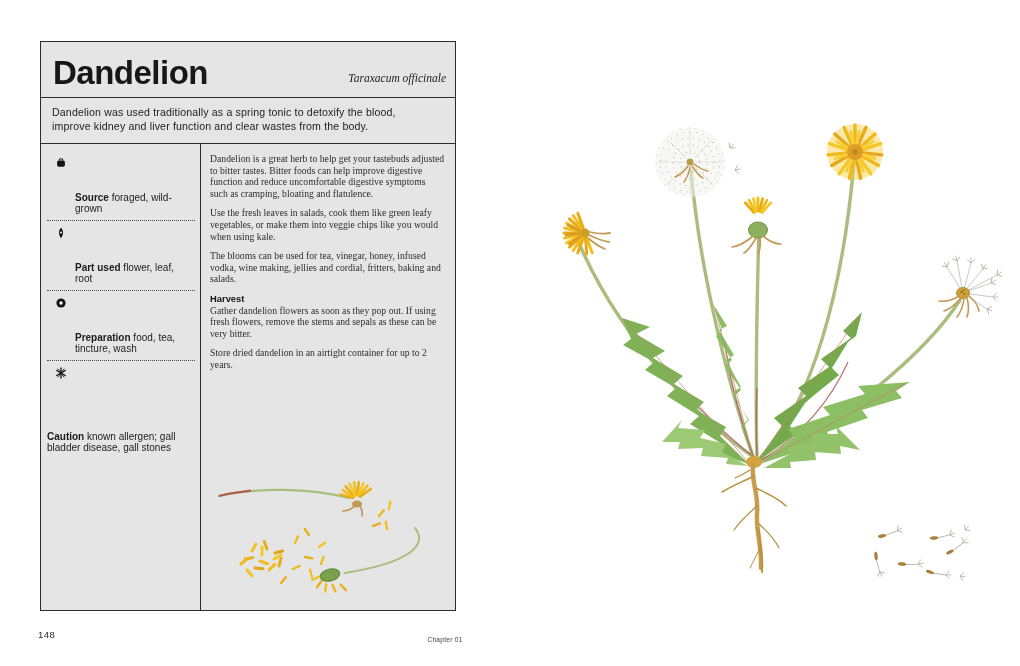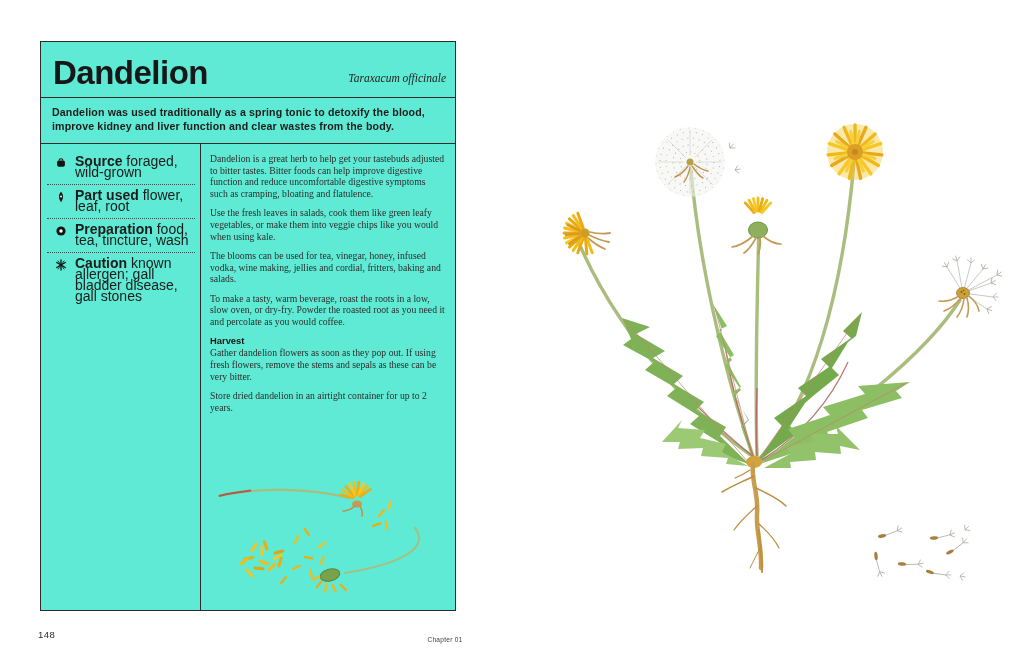--- a/index.html
+++ b/index.html
@@ -1,35 +1,35 @@
 <!DOCTYPE html>
 <html><head>
 <meta charset="utf-8">
 <style>
   html,body{margin:0;padding:0;background:#ffffff;}
   #page{position:relative;width:1020px;height:666px;background:#fff;overflow:hidden;
         font-family:"Liberation Sans",sans-serif;color:#1e1e1e;}
 
   
   #infobox{position:absolute;left:40px;top:41px;width:416px;height:570px;
-           border:1.6px solid #2b2b2b;box-sizing:border-box;background:#5eead4;}
+           border:1.6px solid #2b2b2b;box-sizing:border-box;background:#e5e5e5;}
   #ib-header{position:relative;height:56px;border-bottom:1.4px solid #2b2b2b;box-sizing:border-box;}
   #ib-title{position:absolute;left:12px;bottom:5px;font-size:33px;font-weight:bold;
             letter-spacing:-0.5px;color:#171717;}
   #ib-species{position:absolute;right:9px;bottom:13px;font-family:"Liberation Serif",serif;
               font-style:italic;font-size:11.5px;color:#222;text-align:center;}
   #ib-intro{height:46px;border-bottom:1.4px solid #2b2b2b;box-sizing:border-box;
-            padding:8px 26px 0 11px;font-size:10.6px;line-height:13.5px;letter-spacing:0.15px;color:#1c1c1c;font-weight:bold;}
+            padding:8px 26px 0 11px;font-size:10.6px;line-height:13.5px;letter-spacing:0.15px;color:#1c1c1c;}
   #ib-content{display:flex;height:466px;box-sizing:border-box;}
   #ib-sidebar{width:160px;border-right:1.4px solid #2b2b2b;box-sizing:border-box;
               padding:7px 5px 0 6px;}
   .sb-row{display:flex;padding:5px 0 6px 0;border-bottom:1px dotted #4a4a4a;}
-  .sb-row:last-child{border-bottom:none;}
+  .sb-row:last-child{border-bottom:none;flex-direction:column;}
   .sb-icon{width:28px;flex:0 0 28px;display:flex;justify-content:center;padding-top:1px;}
-  .sb-text{flex:1;font-size:14px;line-height:11px;color:#1b1b1b;padding-right:2px;}
+  .sb-text{flex:1;font-size:10px;line-height:11px;color:#1b1b1b;padding-right:2px;margin-top:36px;}
   .sb-label{font-weight:bold;}
   #ib-body{flex:1;position:relative;padding:9px 10px 0 9px;box-sizing:border-box;
            font-family:"Liberation Serif",serif;font-size:9.7px;line-height:11.7px;color:#2d2d2d;}
   #ib-body p{margin:0 0 7.5px 0;}
   .harvest-h{font-family:"Liberation Sans",sans-serif;font-weight:bold;font-size:9.4px;
              color:#151515;margin:1px 0 0.5px 0;}
   #cut-illo{position:absolute;left:16px;top:327px;}
 
   
   #pg-num{position:absolute;left:38px;top:629px;font-size:9.5px;letter-spacing:0.5px;color:#2a2a2a;}
@@ -99,21 +99,20 @@
               </svg>
           </span>
           <span class="sb-text"><span class="sb-label">Caution</span> <span>known allergen; gall bladder disease, gall stones</span></span>
         </div>
       </div>
 
       <div id="ib-body">
         <p>Dandelion is a great herb to help get your tastebuds adjusted to bitter tastes. Bitter foods can help improve digestive function and reduce uncomfortable digestive symptoms such as cramping, bloating and flatulence.</p>
         <p>Use the fresh leaves in salads, cook them like green leafy vegetables, or make them into veggie chips like you would when using kale.</p>
         <p>The blooms can be used for tea, vinegar, honey, infused vodka, wine making, jellies and cordial, fritters, baking and salads.</p>
-        <p>To make a tasty, warm beverage, roast the roots in a low, slow oven, or dry-fry. Powder the roasted root as you need it and percolate as you would coffee.</p>
         <div class="harvest-h">Harvest</div>
         <p>Gather dandelion flowers as soon as they pop out. If using fresh flowers, remove the stems and sepals as these can be very bitter.</p>
         <p>Store dried dandelion in an airtight container for up to 2 years.</p>
 
         <svg id="cut-illo" width="235" height="135" viewBox="0 0 235 135">
           <defs>
             <line id="pp" x1="0" y1="0" x2="0" y2="-8" stroke-linecap="round" stroke-width="3"></line>
             <line id="petc" x1="0" y1="-4" x2="0" y2="-17" stroke-linecap="round" stroke-width="2.6"></line>
             <line id="lp" x1="0" y1="0" x2="0" y2="-7.5" stroke-linecap="round" stroke-width="2.3"></line>
           </defs>

